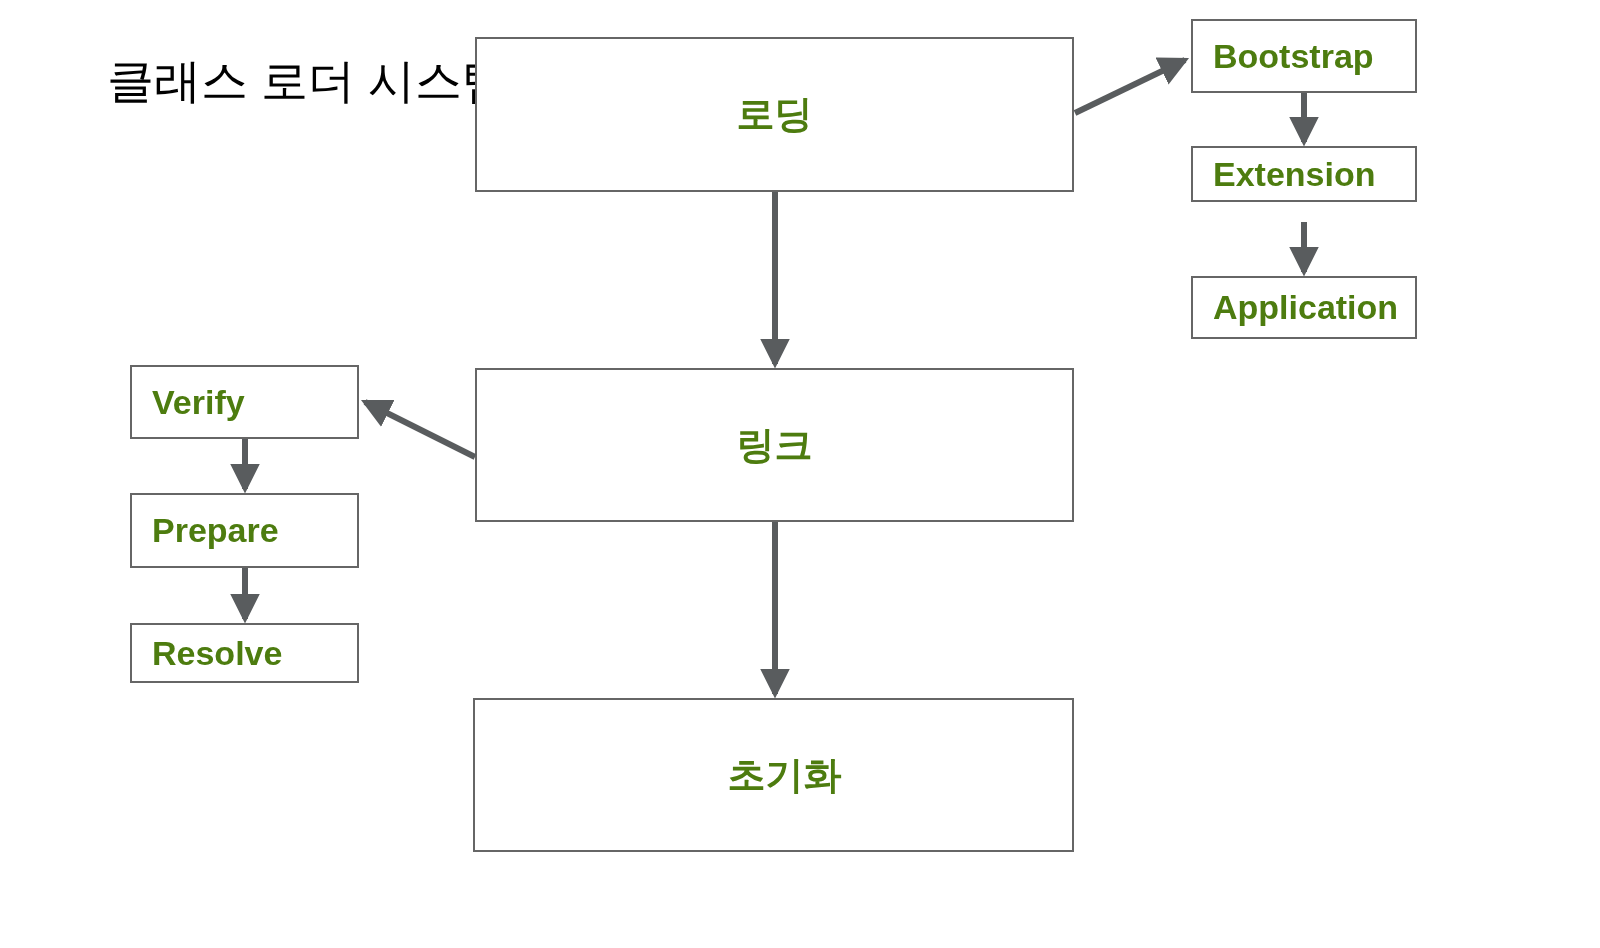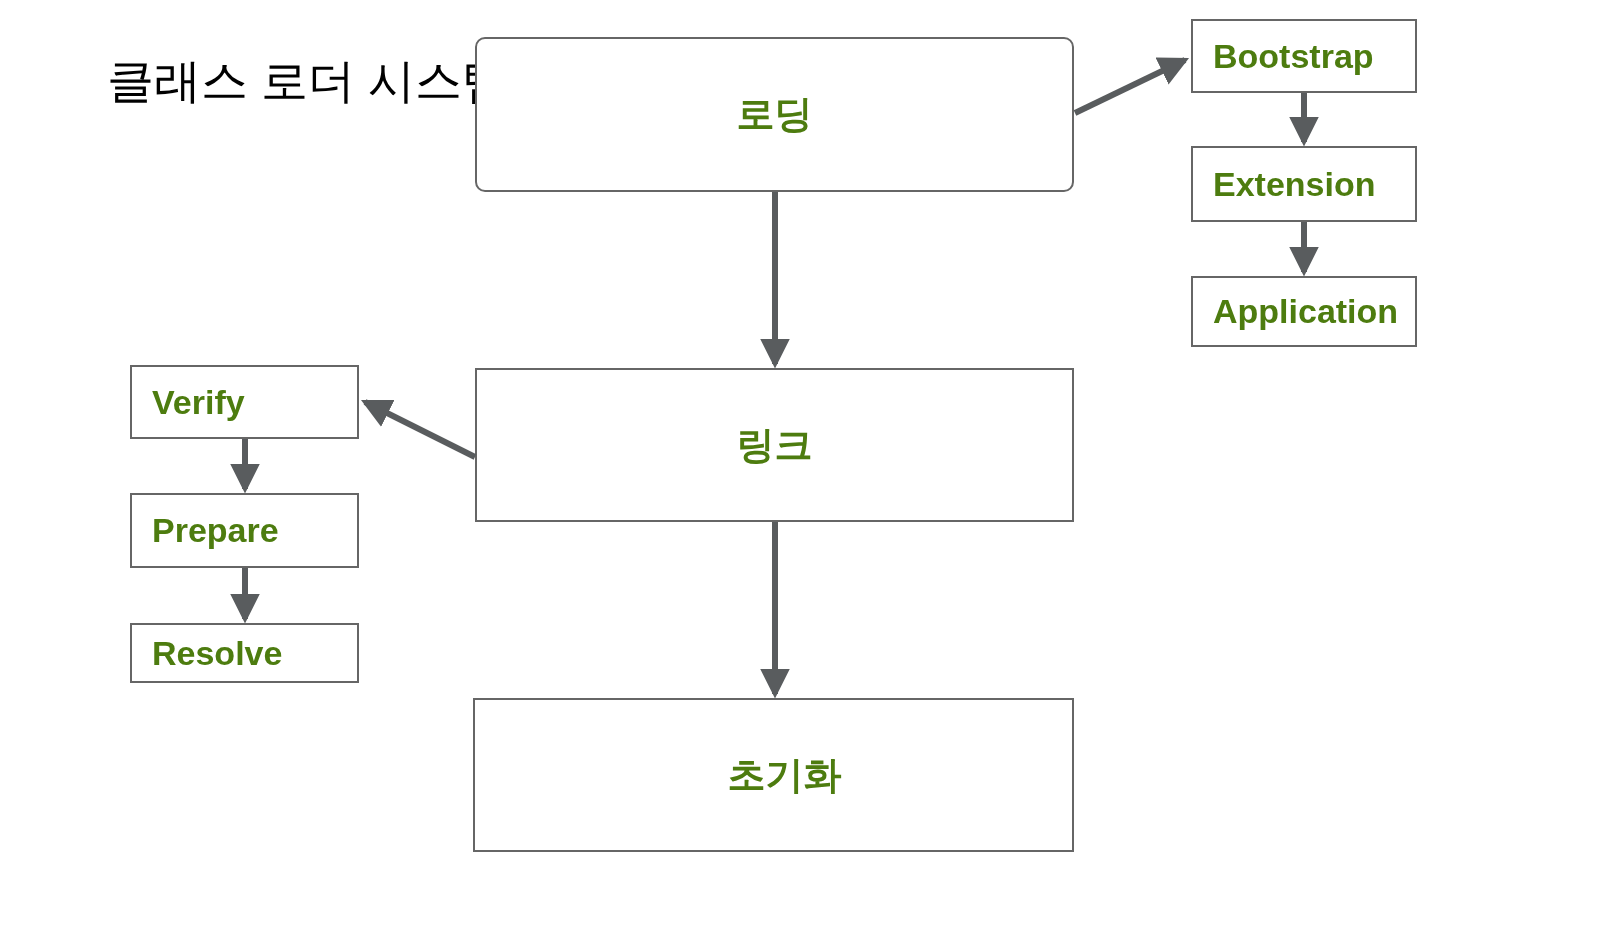--- a/index.html
+++ b/index.html
@@ -38,27 +38,27 @@
   .node--center {
     justify-content: center;
     font-size: 38px;
   }
   .node--left {
     justify-content: flex-start;
     padding-left: 20px;
     font-size: 34px;
   }
   
-  #node-loading        { left: 475px; top: 37px;  width: 599px; height: 155px; border-radius: 10px; }
+  #node-loading        { left: 475px; top: 37px;  width: 599px; height: 155px; }
   #node-link           { left: 475px; top: 368px; width: 599px; height: 154px; text-align: right; }
   #node-initialization { left: 473px; top: 698px; width: 601px; height: 154px; padding-left: 22px; }
   
   #node-bootstrap   { left: 1191px; top: 19px;  width: 226px; height: 74px; }
-  #node-extension   { left: 1191px; top: 146px; width: 226px; height: 76px; }
-  #node-application { left: 1191px; top: 276px; width: 226px; height: 71px; }
+  #node-extension   { left: 1191px; top: 146px; width: 226px; height: 56px; }
+  #node-application { left: 1191px; top: 276px; width: 226px; height: 63px; }
   
   #node-verify  { left: 130px; top: 365px; width: 229px; height: 74px; }
   #node-prepare { left: 130px; top: 493px; width: 229px; height: 75px; }
   #node-resolve { left: 130px; top: 623px; width: 229px; height: 60px; }
 
   .arrow-layer {
     position: absolute;
     left: 0;
     top: 0;
     width: 1600px;

